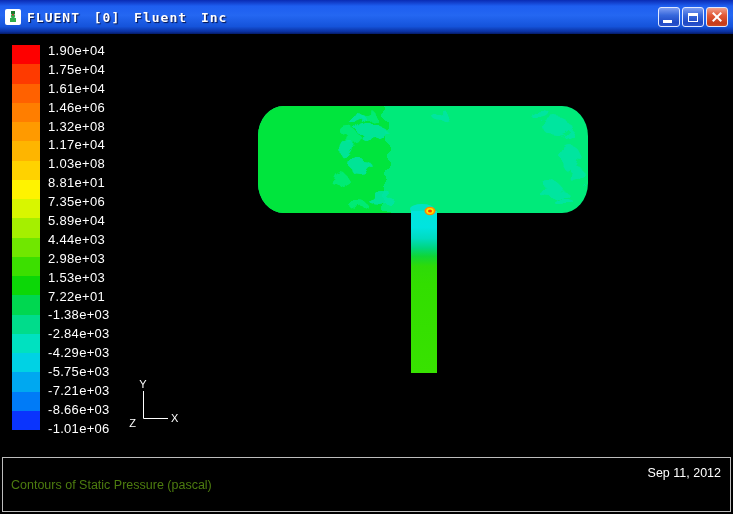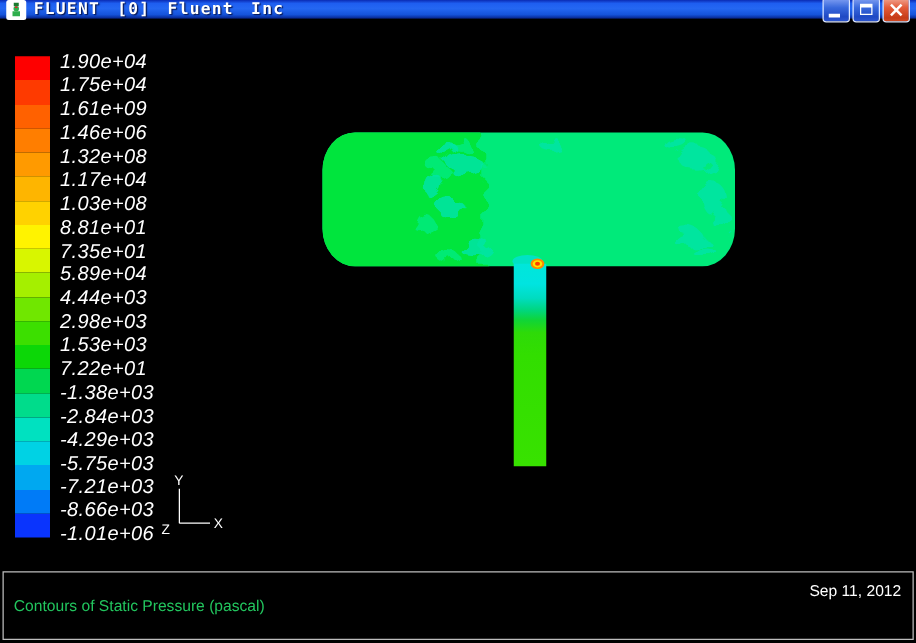--- a/index.html
+++ b/index.html
@@ -1,21 +1,21 @@
 <!DOCTYPE html>
 <html><head>
 <meta charset="utf-8">
 <style>
   * { margin:0; padding:0; box-sizing:border-box; }
   html,body { width:733px; height:514px; background:#000; }
   .window { position:relative; width:733px; height:514px; background:#000; overflow:hidden;
             font-family:"Liberation Sans", sans-serif; }
 
   
-  .titlebar { position:absolute; top:0; left:0; right:0; height:15px; z-index:30;
+  .titlebar { position:absolute; top:0; left:0; right:0; height:34px; z-index:30;
     background:linear-gradient(180deg,#0a2bb4 0%,#1e5ef0 18%,#2467f2 45%,#1553da 78%,#0a31a2 93%,#051b66 100%);
     display:flex; align-items:center; padding:0 5px; }
   .app-icon { width:16px; height:16px; margin-right:6px; background:#fff; border-radius:2px;
     display:flex; align-items:center; justify-content:center; }
   .title-text { color:#fff; font-family:"DejaVu Sans Mono", monospace; font-weight:bold;
     font-size:13px; letter-spacing:1px; word-spacing:5px; text-shadow:1px 1px 1px #04124a; white-space:nowrap; }
   .win-buttons { margin-left:auto; display:flex; gap:2px; }
   .win-btn { width:22px; height:20px; border:1px solid #dfe8ff; border-radius:3px;
     position:relative; display:flex; align-items:center; justify-content:center; }
   .btn-blue { background:linear-gradient(180deg,#7d9df2 0%,#3868dc 40%,#1f49c4 80%,#2c55cf 100%); }
@@ -30,26 +30,26 @@
 
   
   .viewport-svg { position:absolute; top:0; left:0; z-index:5; }
 
   
   .legend-bar { position:absolute; left:12px; top:45px; width:28px; height:385px;
     display:flex; flex-direction:column; z-index:10; }
   .legend-bar .band { flex:1; }
   .legend-labels { position:absolute; left:48px; top:41px; z-index:10; }
   .legend-label { height:18.9px; display:flex; align-items:center; color:#fff;
-    font-size:16px; letter-spacing:0.3px;font-style:italic; }
+    font-size:13px; letter-spacing:0.3px; }
 
   
   .caption-box { position:absolute; left:2px; right:2px; top:457px; height:55px;
     border:1px solid #bdbdbd; background:#000; z-index:10; }
-  .caption-left { position:absolute; left:8px; top:20px; color:#22c55e; font-size:12.5px;text-align:center; }
+  .caption-left { position:absolute; left:8px; top:20px; color:#4d7c0f; font-size:12.5px;text-align:center; }
   .caption-right { position:absolute; right:9px; top:7px; color:#fff; font-size:12.5px;
     text-align:left; line-height:16px; }
 </style>
 </head>
 <body>
 
 <div class="window">
 
   <div class="titlebar">
     <div class="app-icon">
@@ -161,27 +161,27 @@
       <div class="band" style="background: rgb(0, 220, 139);"></div>
       <div class="band" style="background: rgb(0, 225, 192);"></div>
       <div class="band" style="background: rgb(0, 210, 228);"></div>
       <div class="band" style="background: rgb(0, 168, 240);"></div>
       <div class="band" style="background: rgb(0, 123, 247);"></div>
       <div class="band" style="background: rgb(10, 52, 253);"></div>
     </div>
   <div class="legend-labels">
       <div class="legend-label">1.90e+04</div>
       <div class="legend-label">1.75e+04</div>
-      <div class="legend-label">1.61e+09</div>
+      <div class="legend-label">1.61e+04</div>
       <div class="legend-label">1.46e+06</div>
       <div class="legend-label">1.32e+08</div>
       <div class="legend-label">1.17e+04</div>
       <div class="legend-label">1.03e+08</div>
       <div class="legend-label">8.81e+01</div>
-      <div class="legend-label">7.35e+01</div>
+      <div class="legend-label">7.35e+06</div>
       <div class="legend-label">5.89e+04</div>
       <div class="legend-label">4.44e+03</div>
       <div class="legend-label">2.98e+03</div>
       <div class="legend-label">1.53e+03</div>
       <div class="legend-label">7.22e+01</div>
       <div class="legend-label">-1.38e+03</div>
       <div class="legend-label">-2.84e+03</div>
       <div class="legend-label">-4.29e+03</div>
       <div class="legend-label">-5.75e+03</div>
       <div class="legend-label">-7.21e+03</div>

